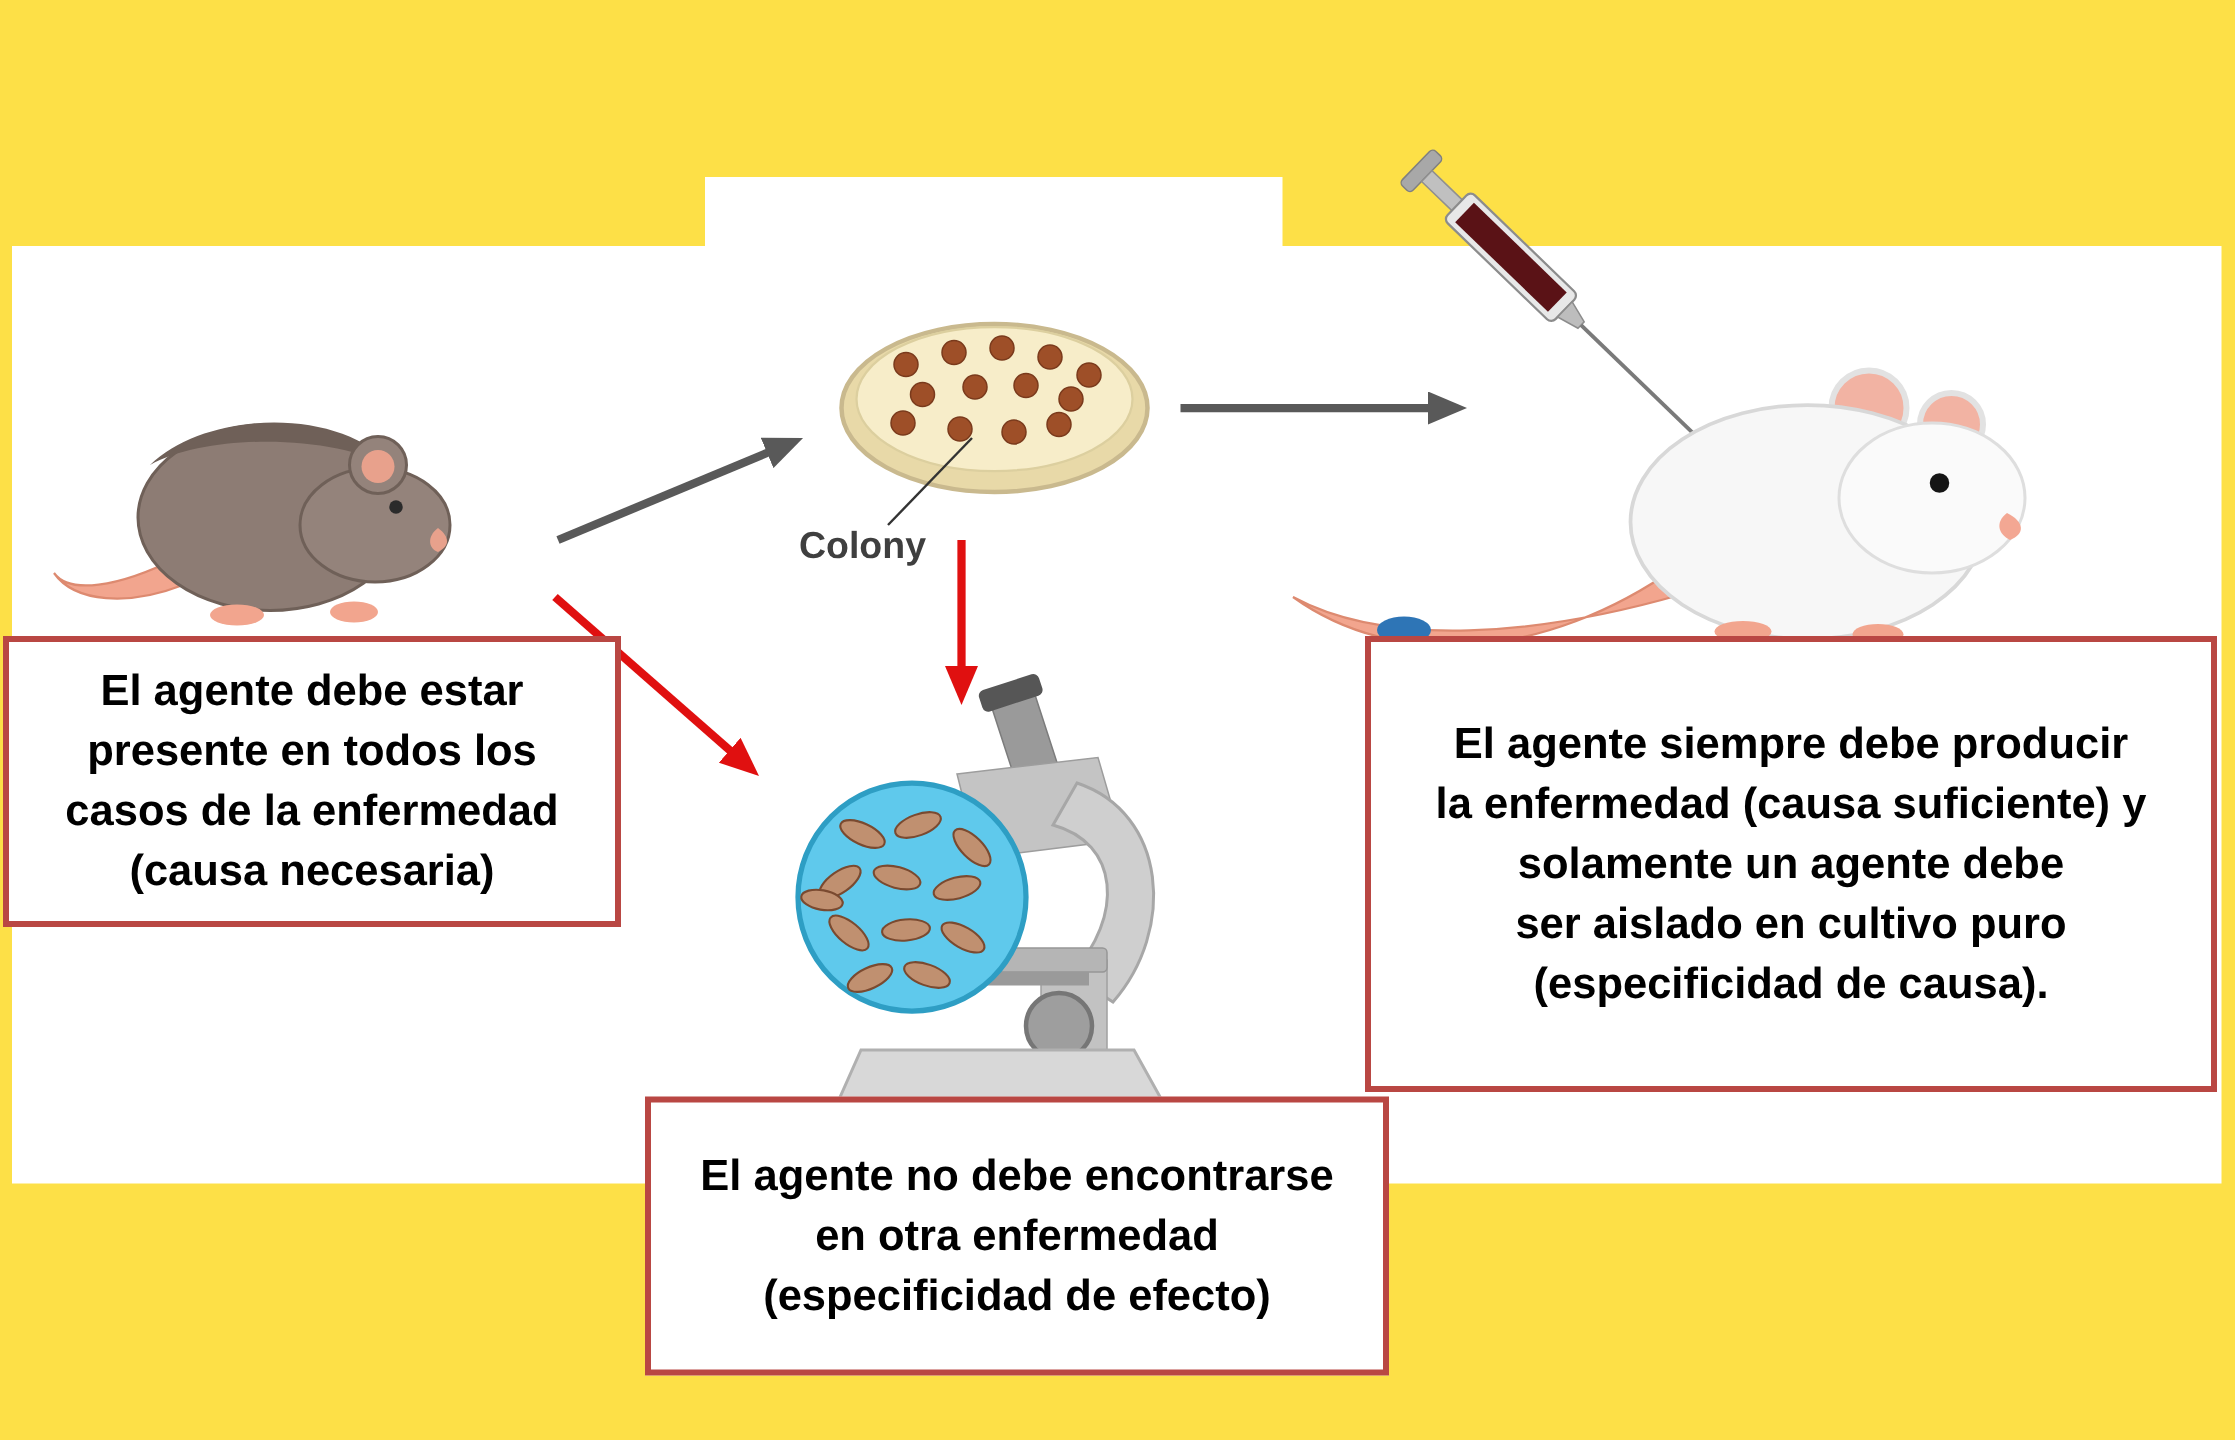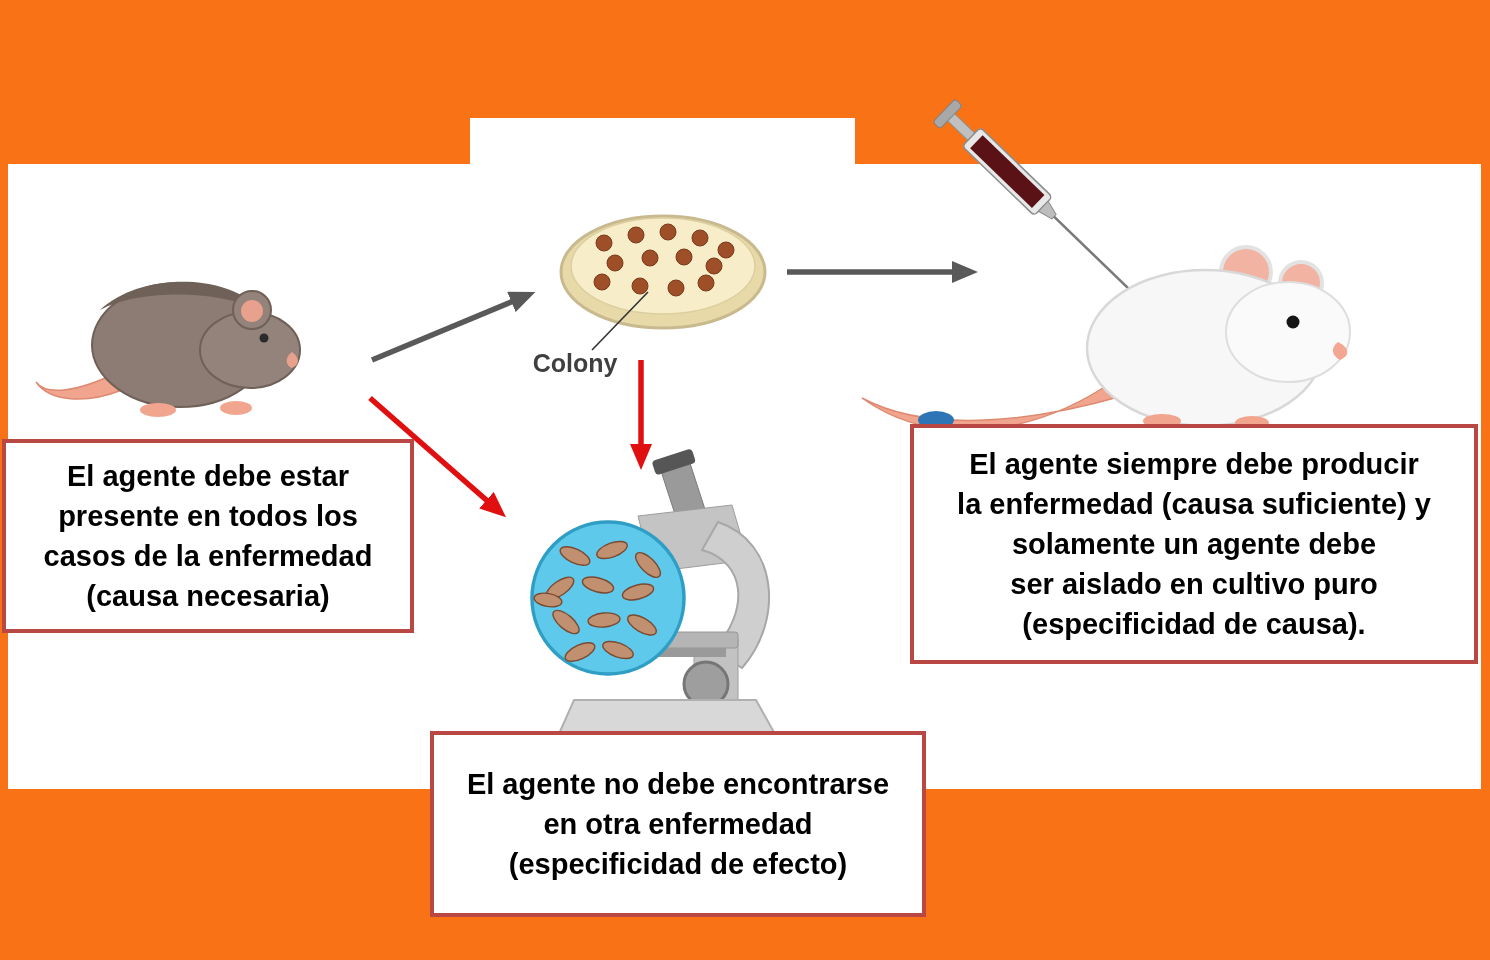--- a/index.html
+++ b/index.html
@@ -1,19 +1,19 @@
 <!DOCTYPE html>
 <html><head>
 <meta charset="utf-8">
 <style>
   html,body{margin:0;padding:0;background:#000;}
   .canvas{
     position:relative;
     width:1490px;height:960px;
-    background:#f97316;
+    background:#fde047;
     overflow:hidden;
     font-family:"Liberation Sans", sans-serif;
   }
   .panel{
     position:absolute;left:8px;top:164px;width:1473px;height:625px;
     background:#ffffff;
   }
   .panel-notch{
     position:absolute;left:470px;top:118px;width:385px;height:50px;
     background:#ffffff;
@@ -30,22 +30,22 @@
   }
   .caption-text{
     white-space:pre-line;
     text-align:center;
     color:#000;
     font-weight:bold;
     font-size:29px;
     line-height:1.38;
     padding:6px 10px;
   }
-  .box-left{left:2px;top:424px;width:412px;height:194px;margin-top:15px;}
-  .box-right{left:910px;top:424px;width:568px;height:240px;}
+  .box-left{left:2px;top:424px;width:412px;height:194px;}
+  .box-right{left:910px;top:424px;width:568px;height:304px;}
   .box-bottom{left:430px;top:731px;width:496px;height:186px;}
 </style>
 </head>
 <body>
 
 <div class="canvas">
 
   <div class="panel-notch"></div>
   <div class="panel"></div>
 

